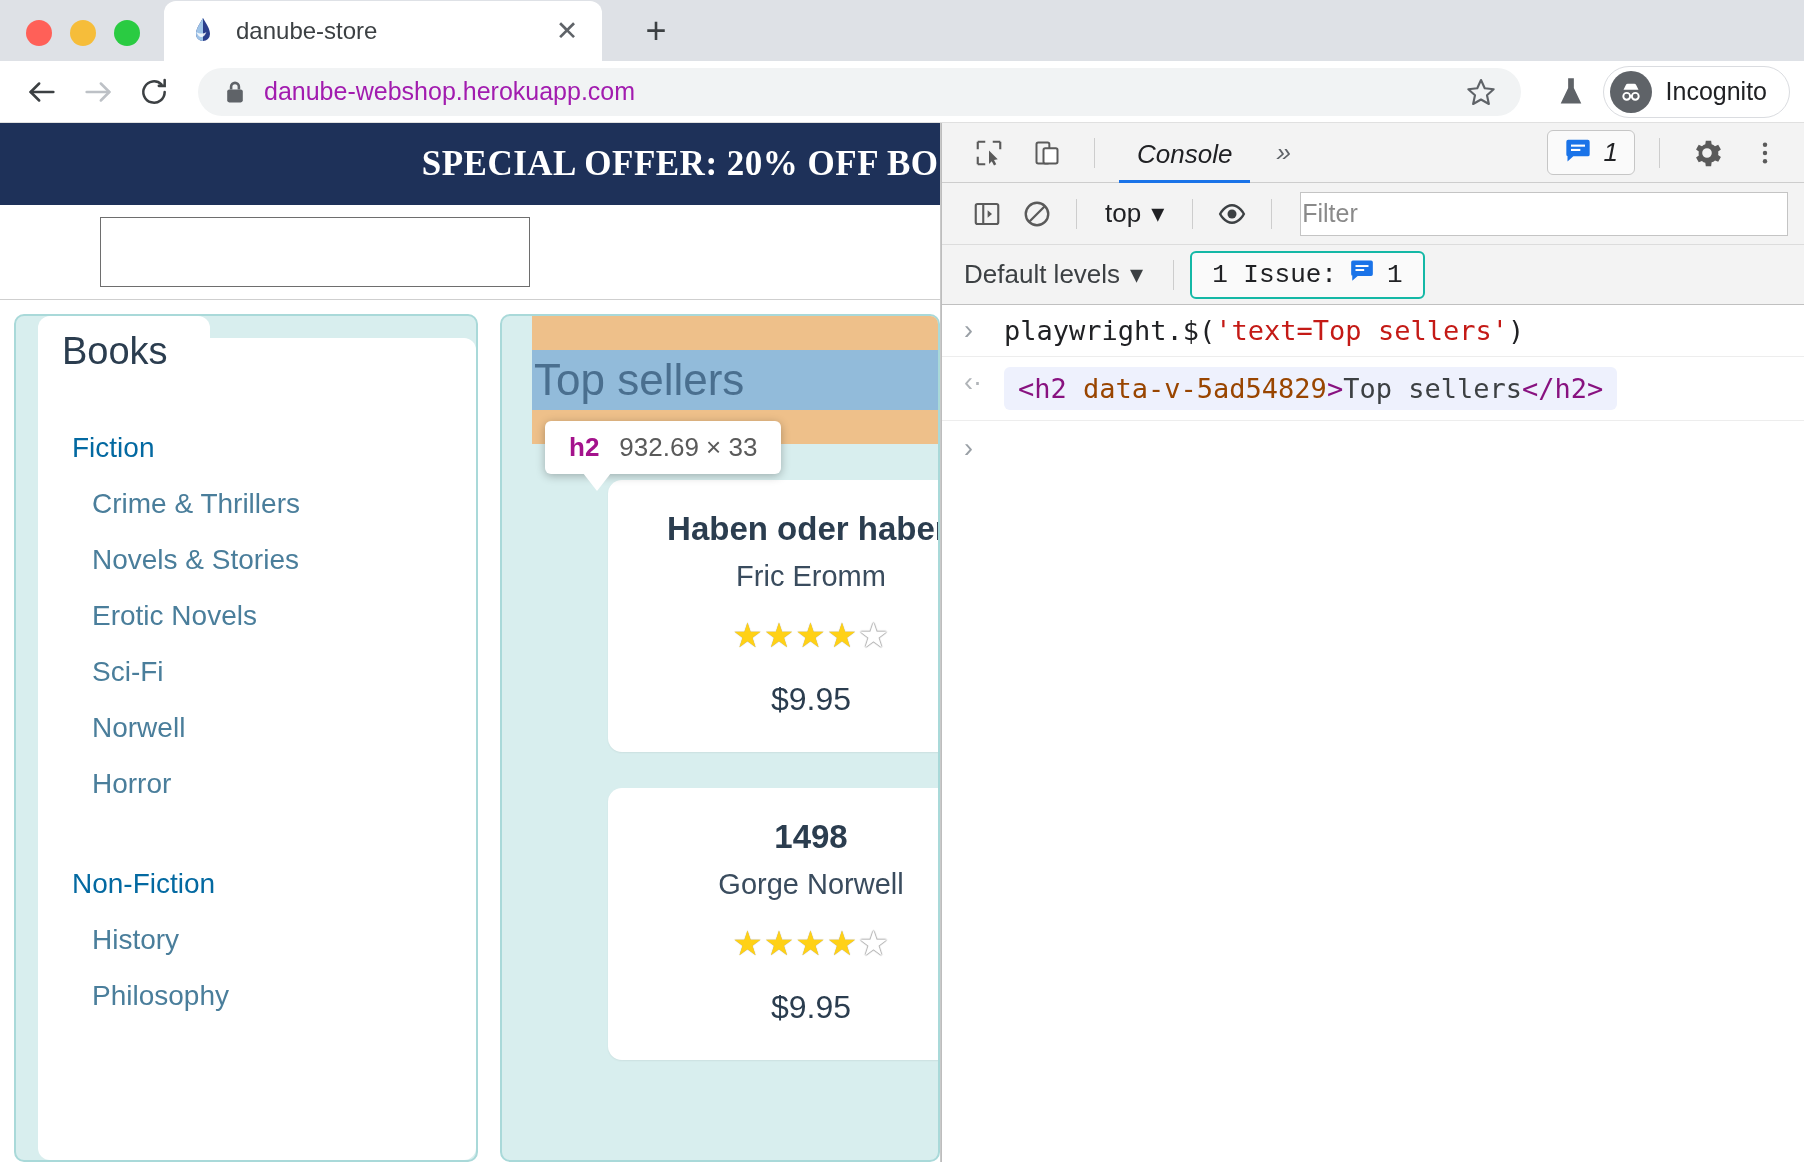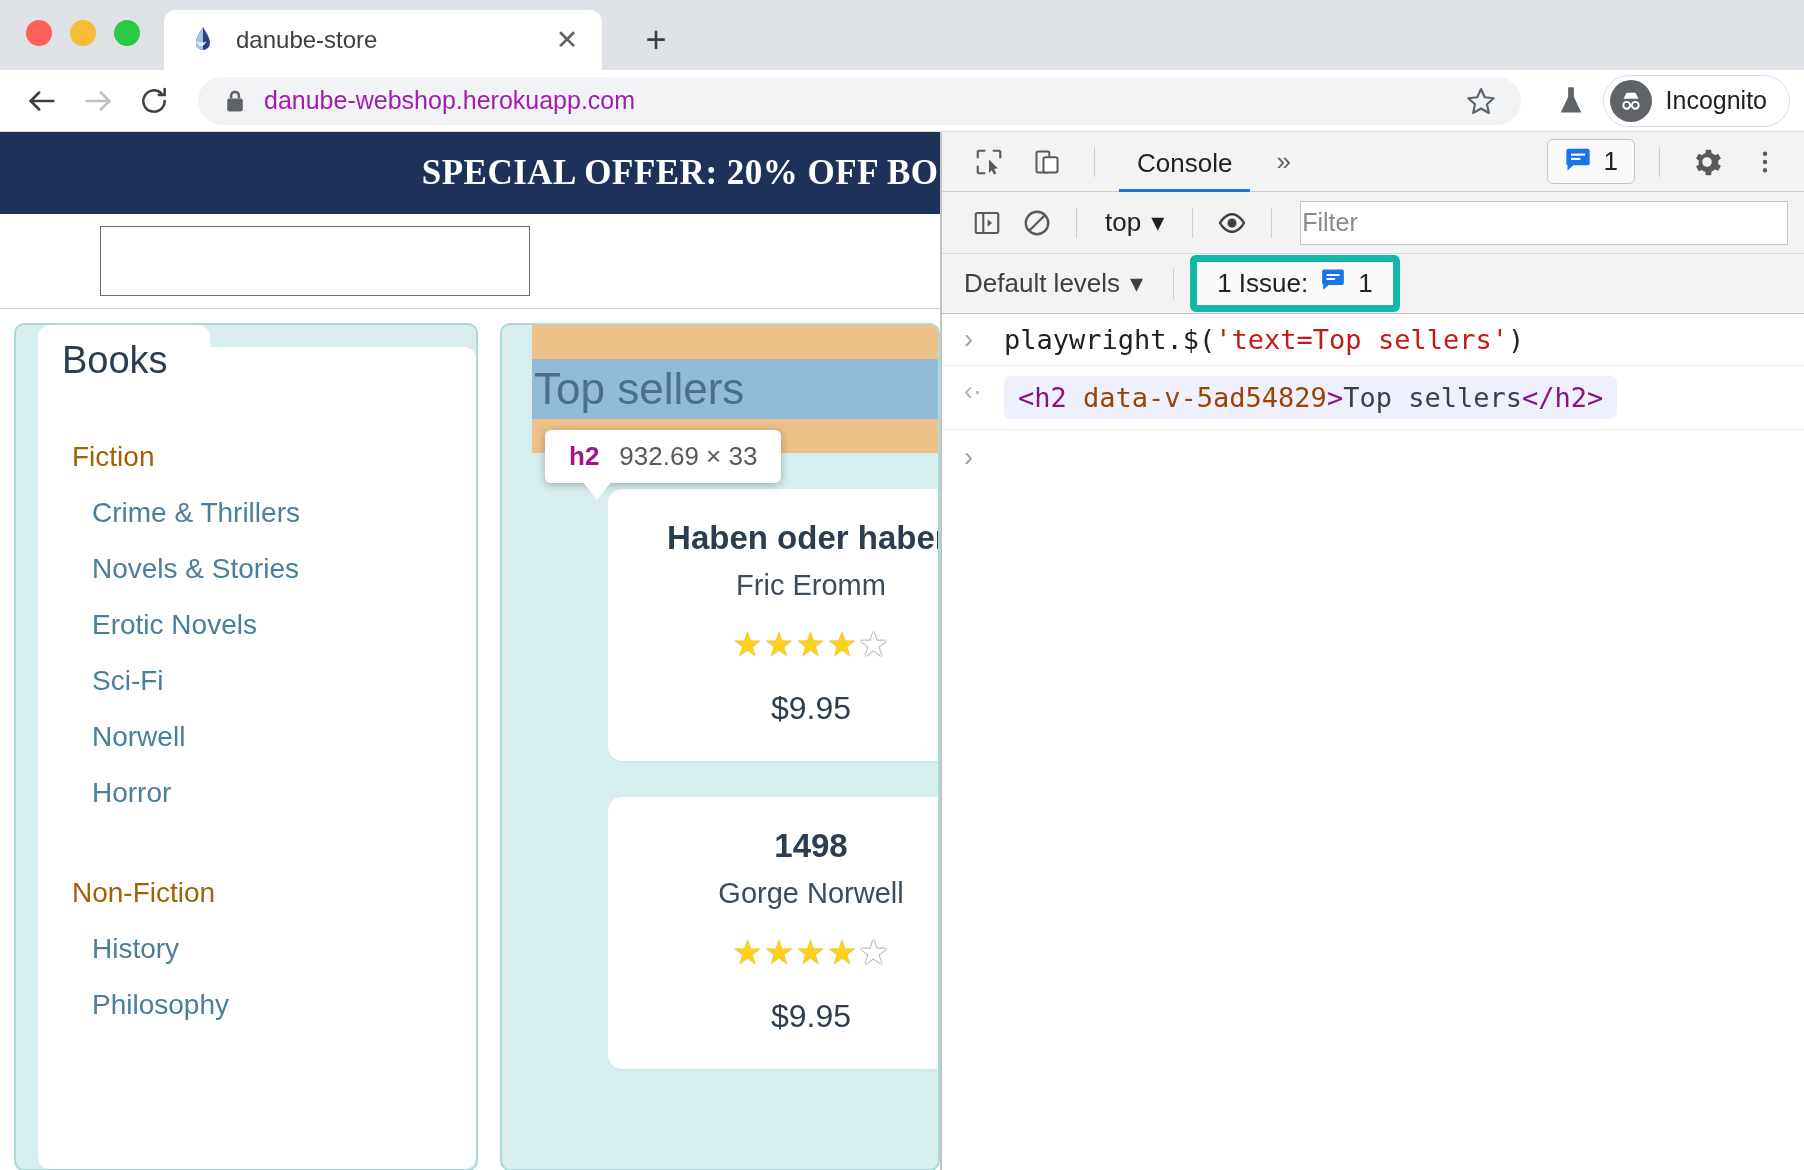--- a/index.html
+++ b/index.html
@@ -7,21 +7,21 @@
     width: 1804px; height: 1170px;
     overflow: hidden;
     font-family: "Liberation Sans", sans-serif;
     background: #ffffff;
   }
 
   
   .browser { width: 1804px; height: 1170px; position: relative; }
 
   .tabstrip {
-    height: 70px;
+    height: 61px;
     background: #dee1e6;
     display: flex;
     align-items: flex-end;
     padding-left: 22px;
     position: relative;
   }
   .traffic {
     position: absolute;
     left: 26px; top: 20px;
     display: flex; gap: 18px;
@@ -197,21 +197,21 @@
     position: absolute;
     left: 0; top: -22px;
     background: #ffffff;
     border-radius: 12px 12px 0 0;
     padding: 14px 42px 10px 24px;
     font-size: 38px;
     color: #2b3d4f;
   }
   .cat-group {
     font-size: 28px;
-    color: #a16207;
+    color: #0369a1;
     margin: 56px 0 12px 0;
   }
   .cat-group.first { margin-top: 72px; }
   .cat-link {
     display: block;
     font-size: 28px;
     color: #4a7e9b;
     padding: 12px 0 12px 20px;
     text-decoration: none;
   }
@@ -302,20 +302,21 @@
     display: flex; flex-direction: column;
     border-left: 1px solid #bdbdbd;
   }
   .dt-topbar {
     height: 60px;
     background: #f3f3f3;
     border-bottom: 1px solid #cdcdcd;
     display: flex; align-items: center;
     padding: 0 16px 0 24px;
     gap: 12px;
+    font-style: italic;
   }
   .dt-iconbtn {
     width: 46px; height: 46px;
     display: flex; align-items: center; justify-content: center;
     color: #5a5a5a;
   }
   .dt-sep { width: 1px; height: 30px; background: #cdcdcd; margin: 0 12px; }
   .dt-tab {
     font-size: 26px; color: #202124;
     padding: 0 18px;
@@ -369,25 +370,25 @@
     padding: 0 22px;
     gap: 4px;
   }
   .dt-levels {
     font-size: 26px; color: #3c4043;
     display: flex; align-items: center; gap: 10px;
     padding-right: 14px;
   }
   .dt-issues-btn {
     display: flex; align-items: center; gap: 12px;
-    border: 7px solid #14b8a6;
+    border: 2px solid #14b8a6;
     border-radius: 6px;
     padding: 6px 20px;
     background: #fafafa;
-    font-size: 26px; color: #202124;
+    font-size: 26px; color: #202124; font-family: Liberation Mono, monospace;
   }
 
   .dt-console {
     flex: 1;
     background: #ffffff;
     padding: 0;
     font-family: "DejaVu Sans Mono", monospace;
     overflow: hidden;
   }
   .console-row {

